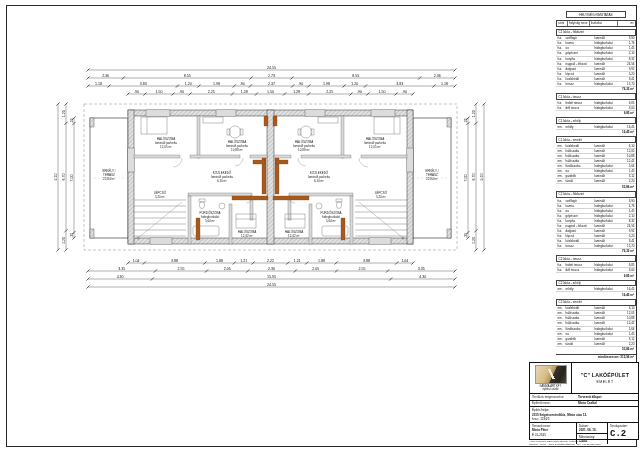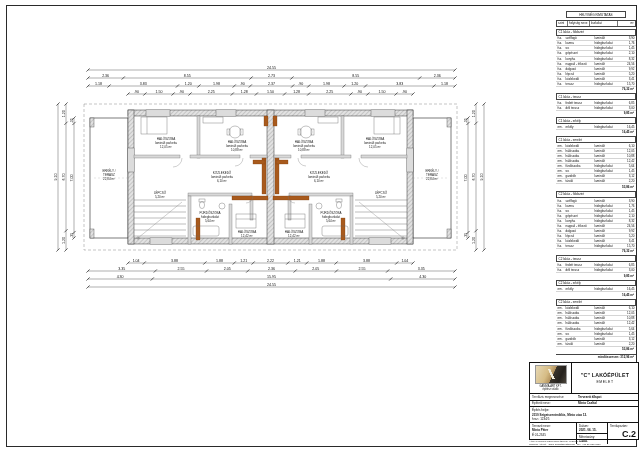--- a/index.html
+++ b/index.html
@@ -39,21 +39,21 @@
   .tb-line{display:flex;border-bottom:0.5px solid #111;padding:0.8px 2px;height:6px;align-items:center;}
   .tb-line .lbl{width:46px;flex:none;color:#222;}
   .tb-line .val{flex:1;font-weight:bold;}
   .tb-site{border-bottom:0.5px solid #111;padding:1px 2px;height:13px;line-height:1.45;}
   .tb-rowE{display:flex;flex:1;}
   .tb-designer{width:42px;border-right:0.5px solid #111;padding:1px 2px;line-height:1.4;}
   .tb-mid{width:30px;border-right:0.5px solid #111;display:flex;flex-direction:column;}
   .tb-mid .cell{flex:1;padding:0.8px 2px;border-bottom:0.5px solid #111;line-height:1.35;}
   .tb-mid .cell:last-child{border-bottom:none;}
   .tb-sheet{flex:1;display:flex;flex-direction:column;padding:1px 2px;}
-  .tb-sheet .big{font-size:9px;font-weight:bold;text-align:right;margin-top:1px;}
+  .tb-sheet .big{font-size:9px;font-weight:bold;text-align:left;margin-top:1px;font-family:Liberation Mono, monospace;}
   .tb-foot{position:absolute;left:529px;top:440px;width:108px;font-size:2.5px;line-height:1.3;color:#222;}
   .bold{font-weight:bold;}
 </style>
 </head>
 <body>
 
 <div id="sheet">
   <div class="frame"></div>
 
   <svg viewBox="0 0 640 452" style="position:absolute;left:0;top:0;width:640px;height:452px;">

